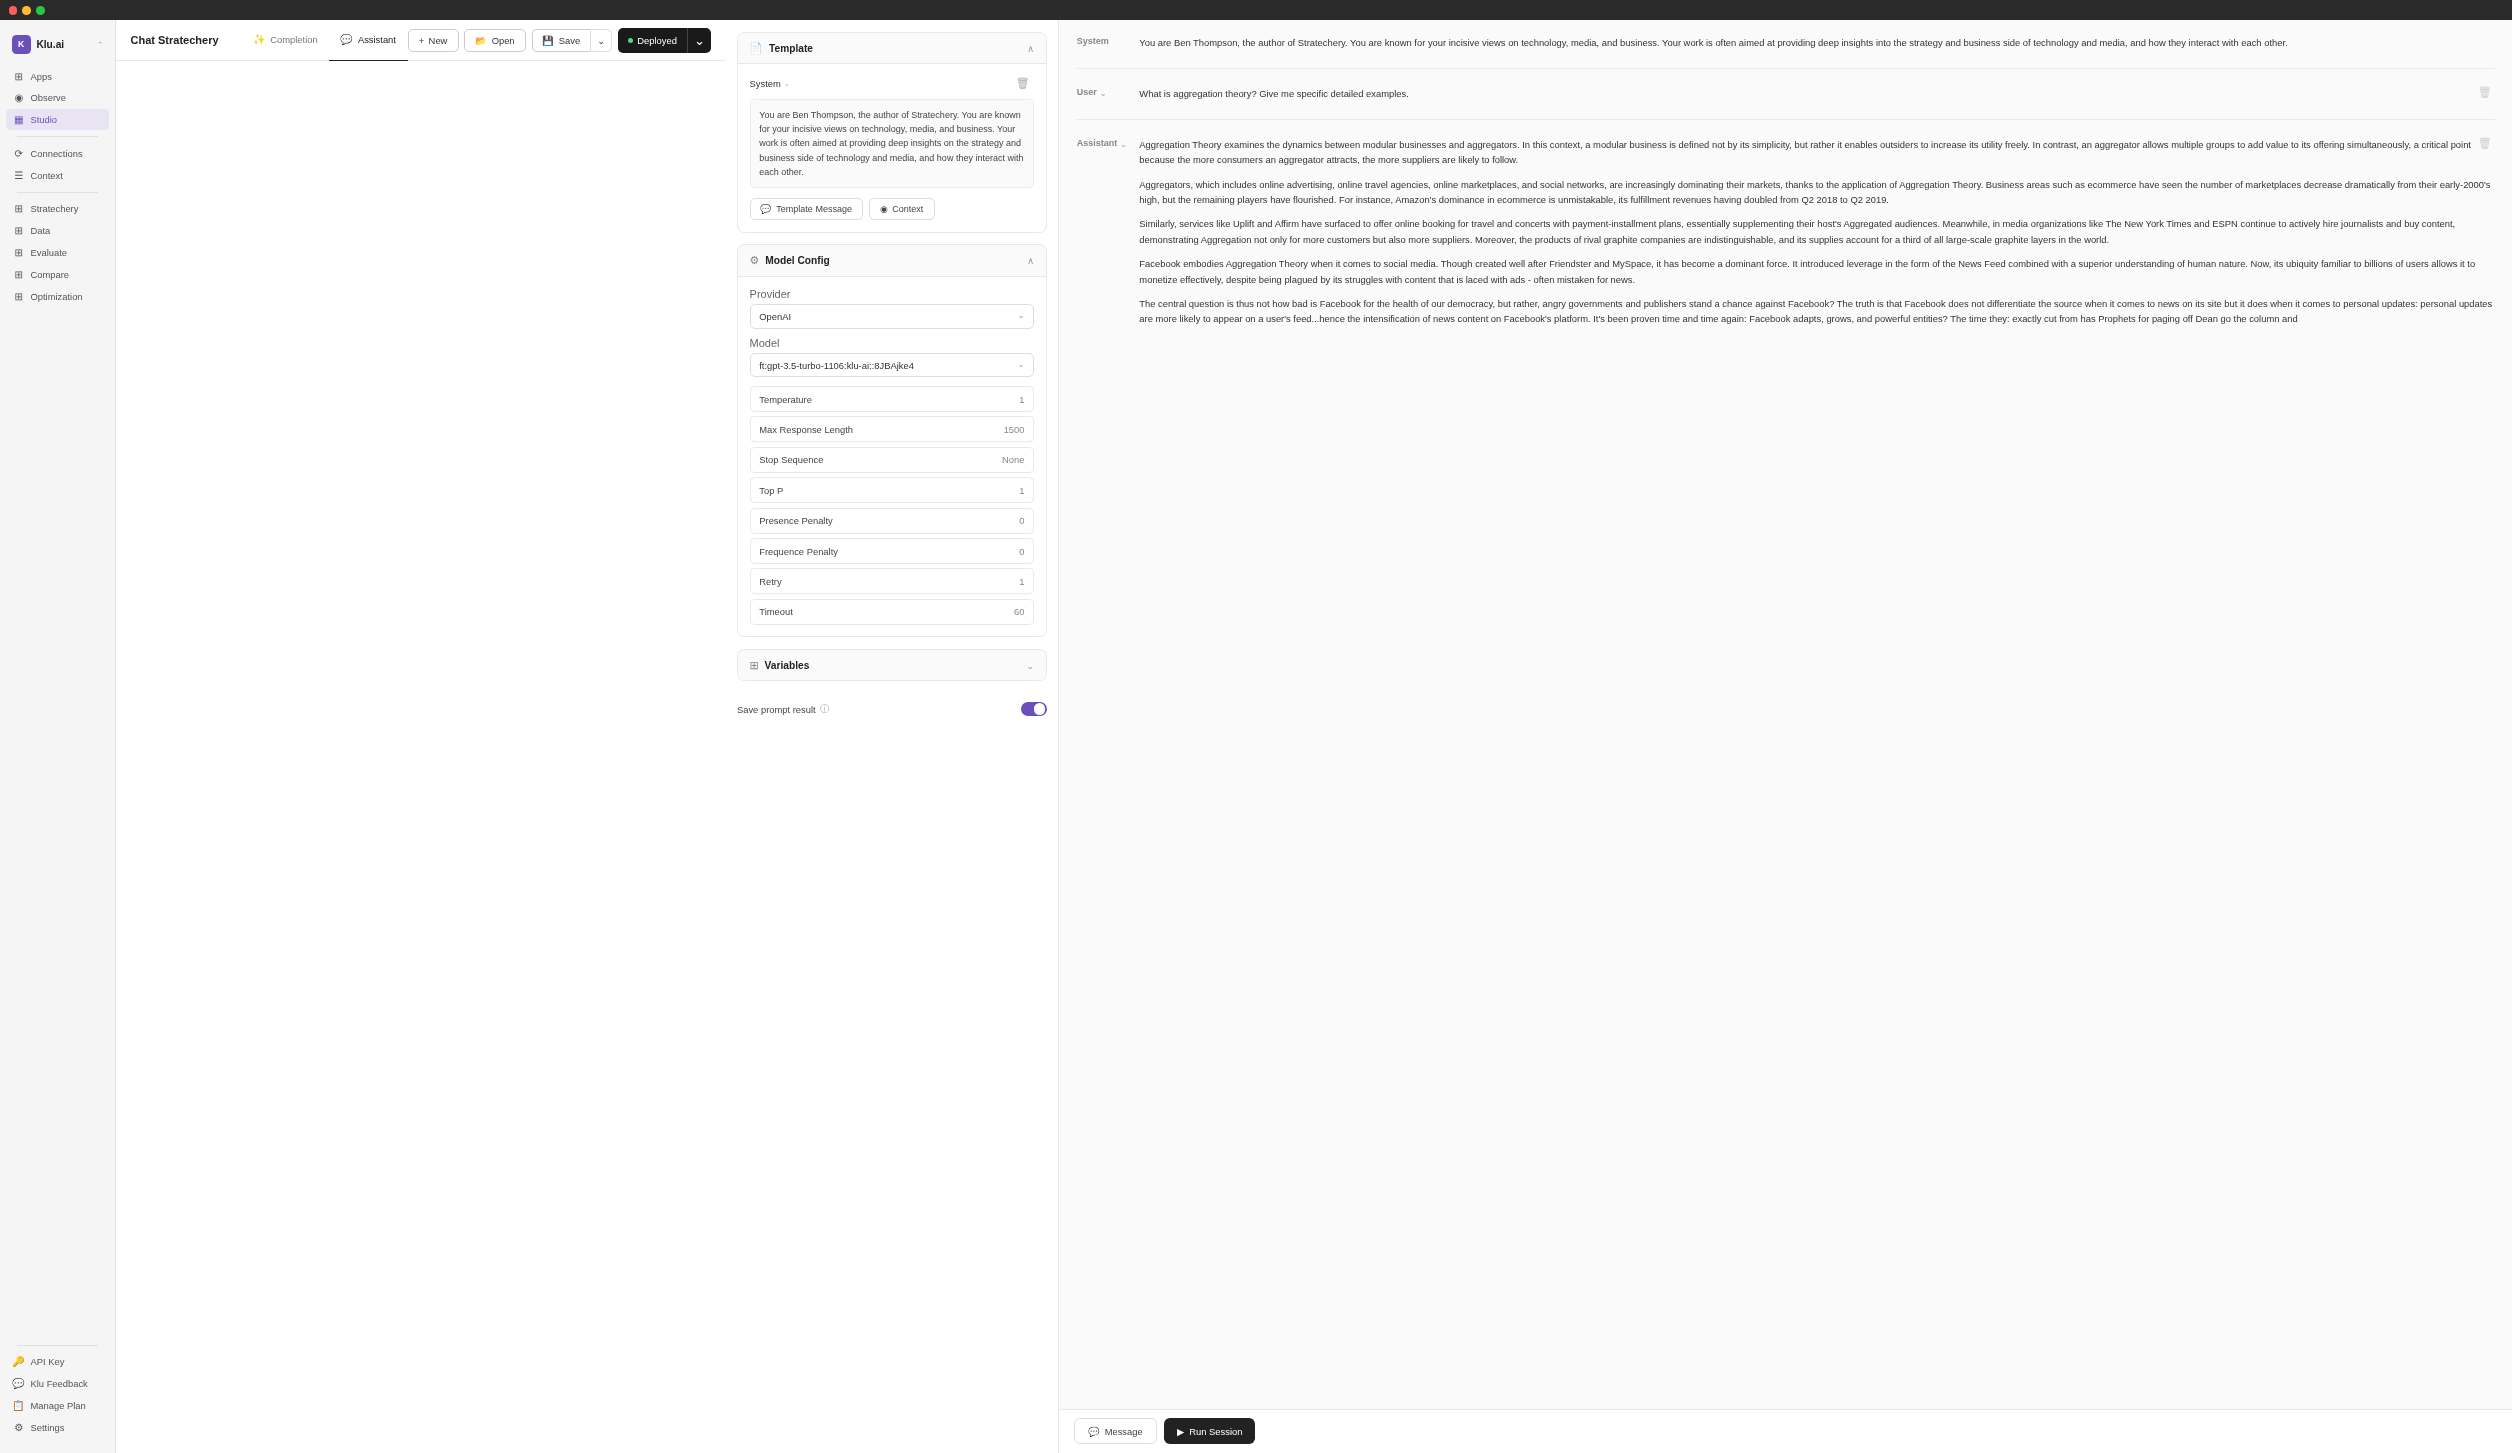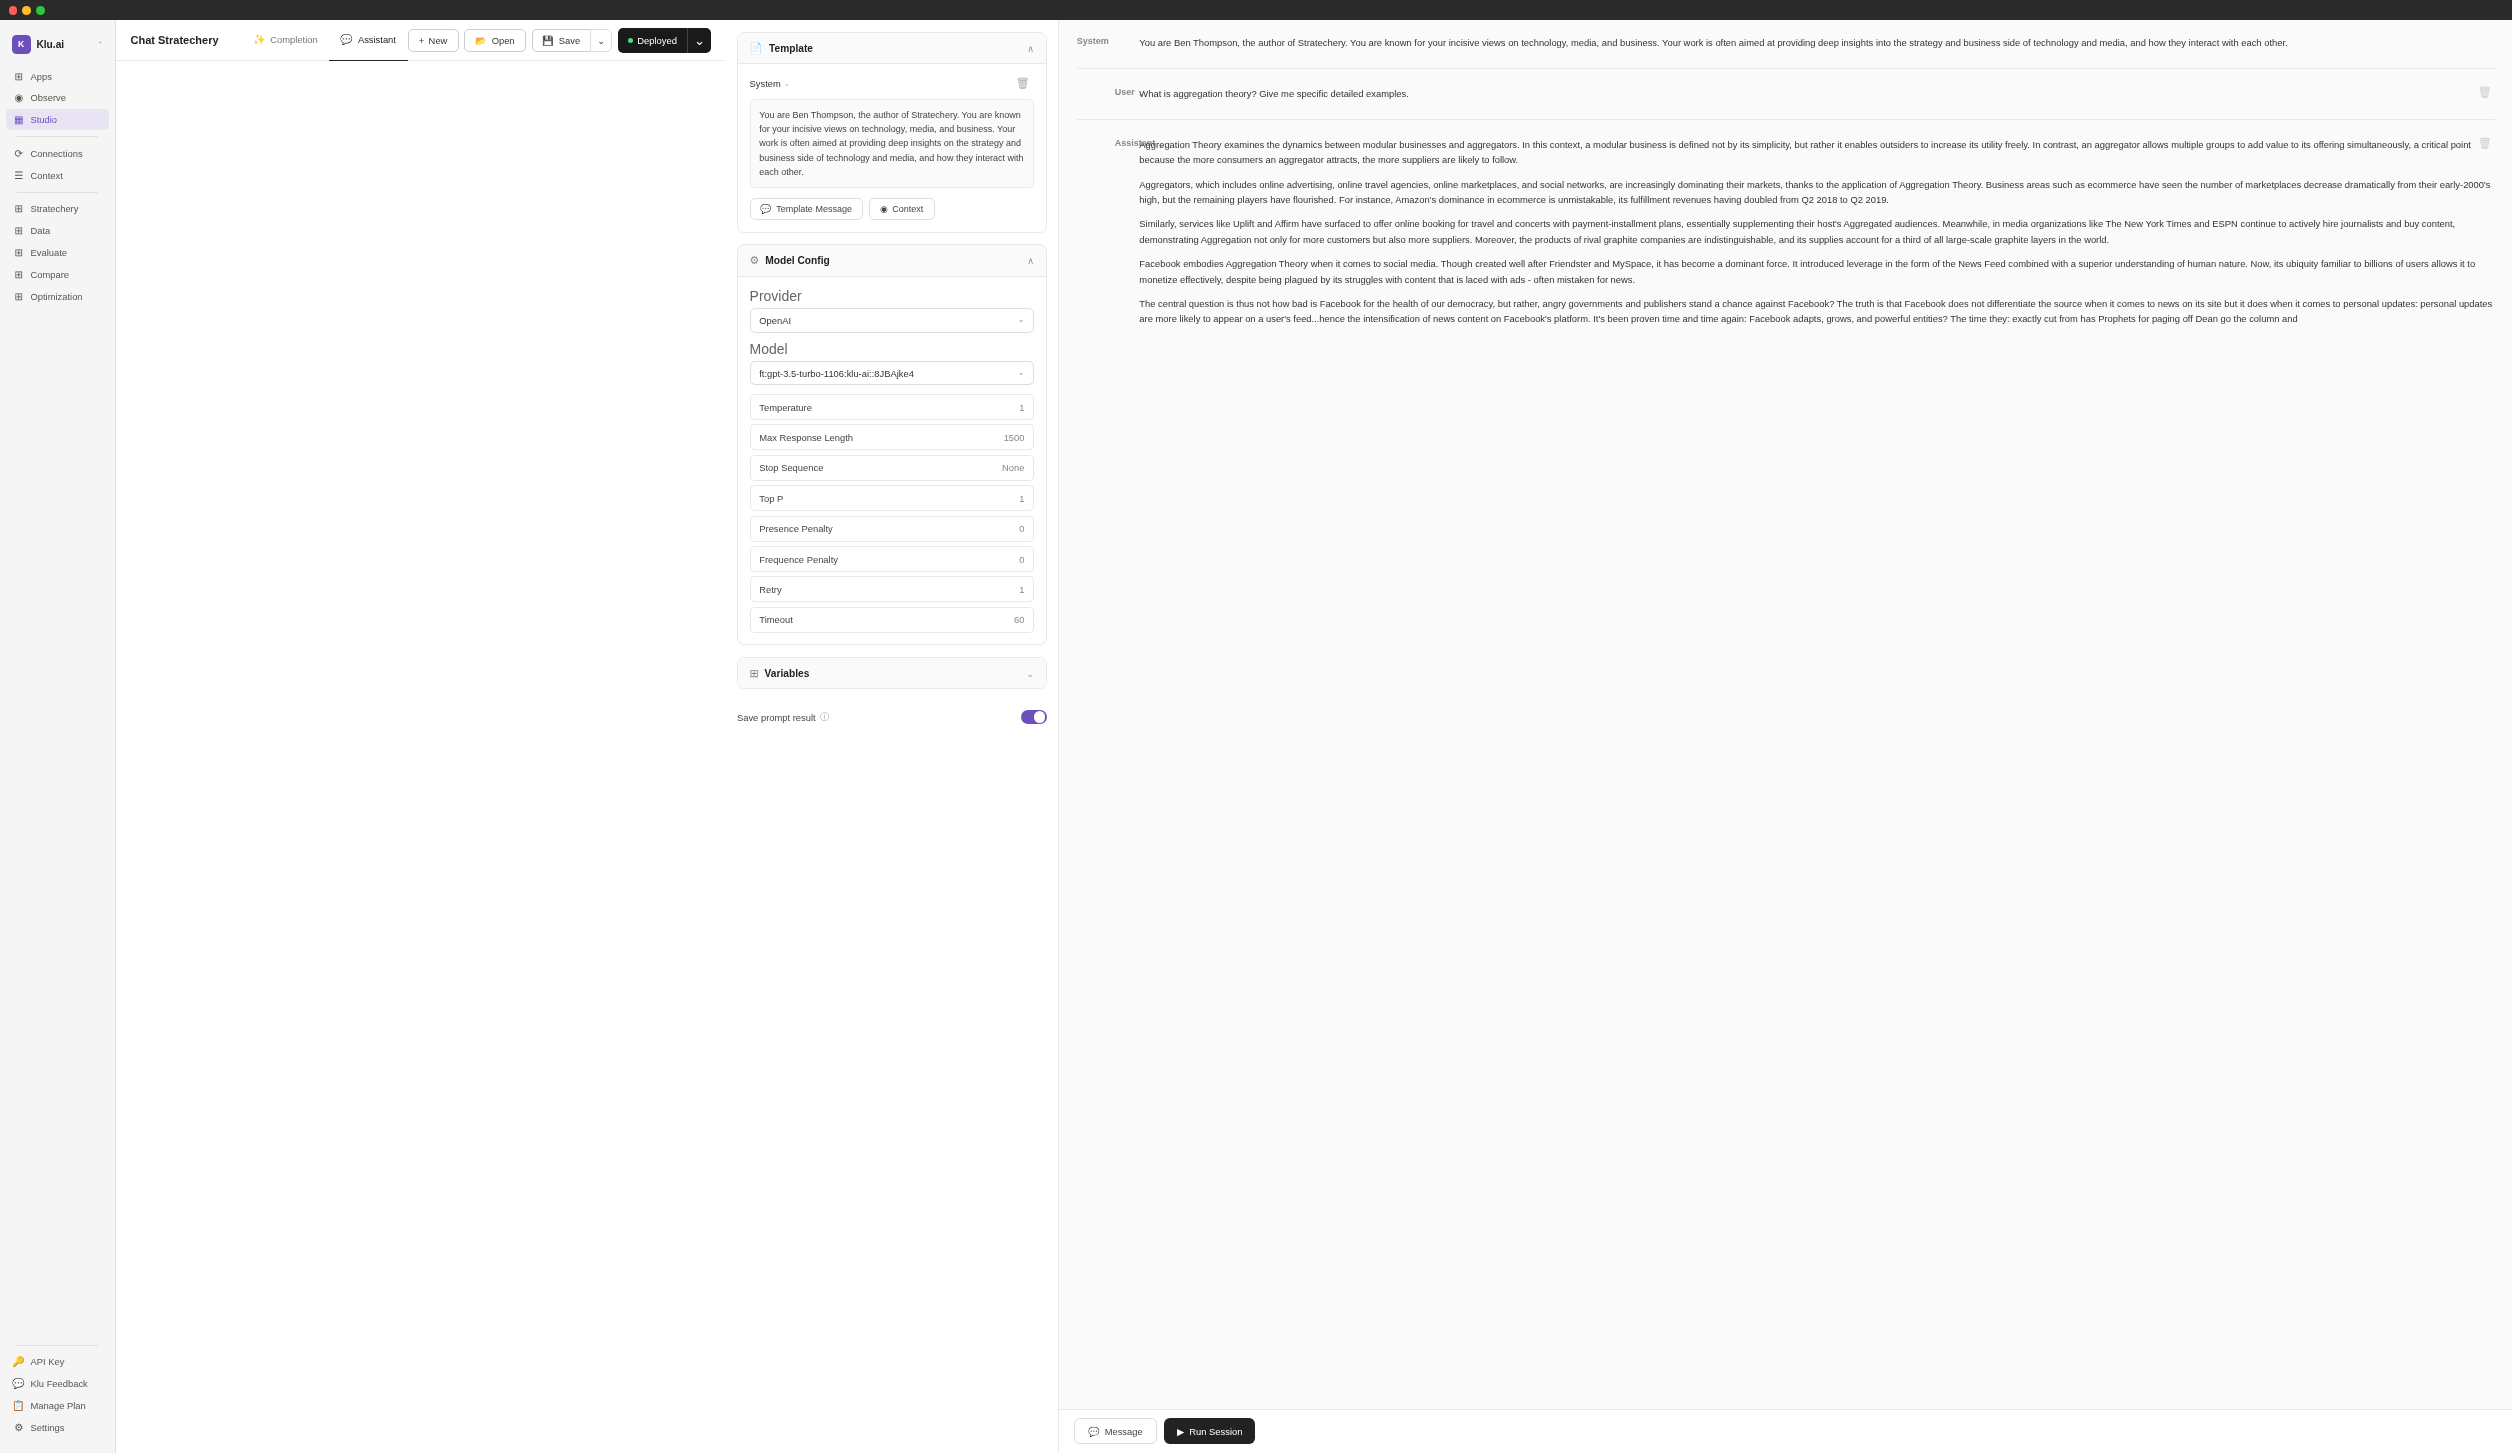--- a/index.html
+++ b/index.html
@@ -330,21 +330,21 @@
       border-radius: 5.1px;
       cursor: pointer;
       font-size: 9px;
       border: 0.7px solid #ddd;
       background: #fff;
       color: #444;
     }
 
     
     .provider-label {
-      font-size: 14px;
+      font-size: 11px;
       color: #666;
       margin-bottom: 3.6px;
       font-weight: 500;
     }
     .select-box {
       display: flex;
       align-items: flex-start;
       justify-content: space-between;
       padding: 5.8px 8.7px;
       border: 0.7px solid #ddd;
@@ -458,21 +458,20 @@
       min-width: 51px;
       font-size: 9px;
       font-weight: 600;
       color: #888;
       padding-top: 1.5px;
     }
     .message-role-with-chevron {
       display: flex;
       align-items: flex-start;
       gap: 2.9px;
-      margin-left: 38px;
     }
     .message-chevron { color: #bbb; font-size: 8px; margin-top: 1.5px; }
     .message-content {
       flex: 1;
       font-size: 9.4px;
       line-height: 1.65;
       color: #333;
     }
     .message-delete {
       position: absolute;

